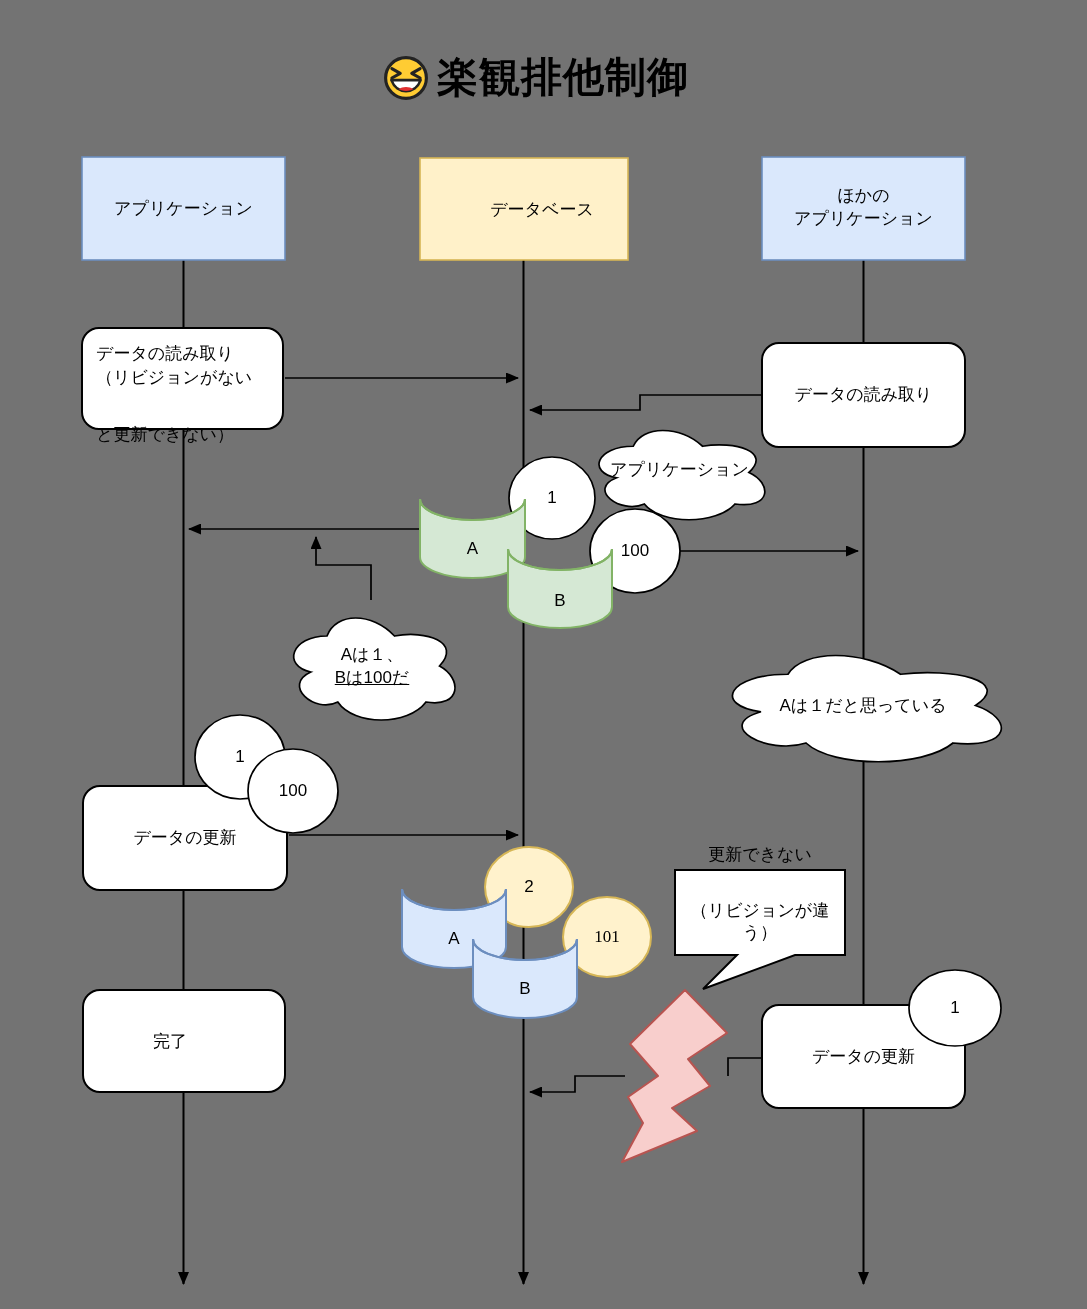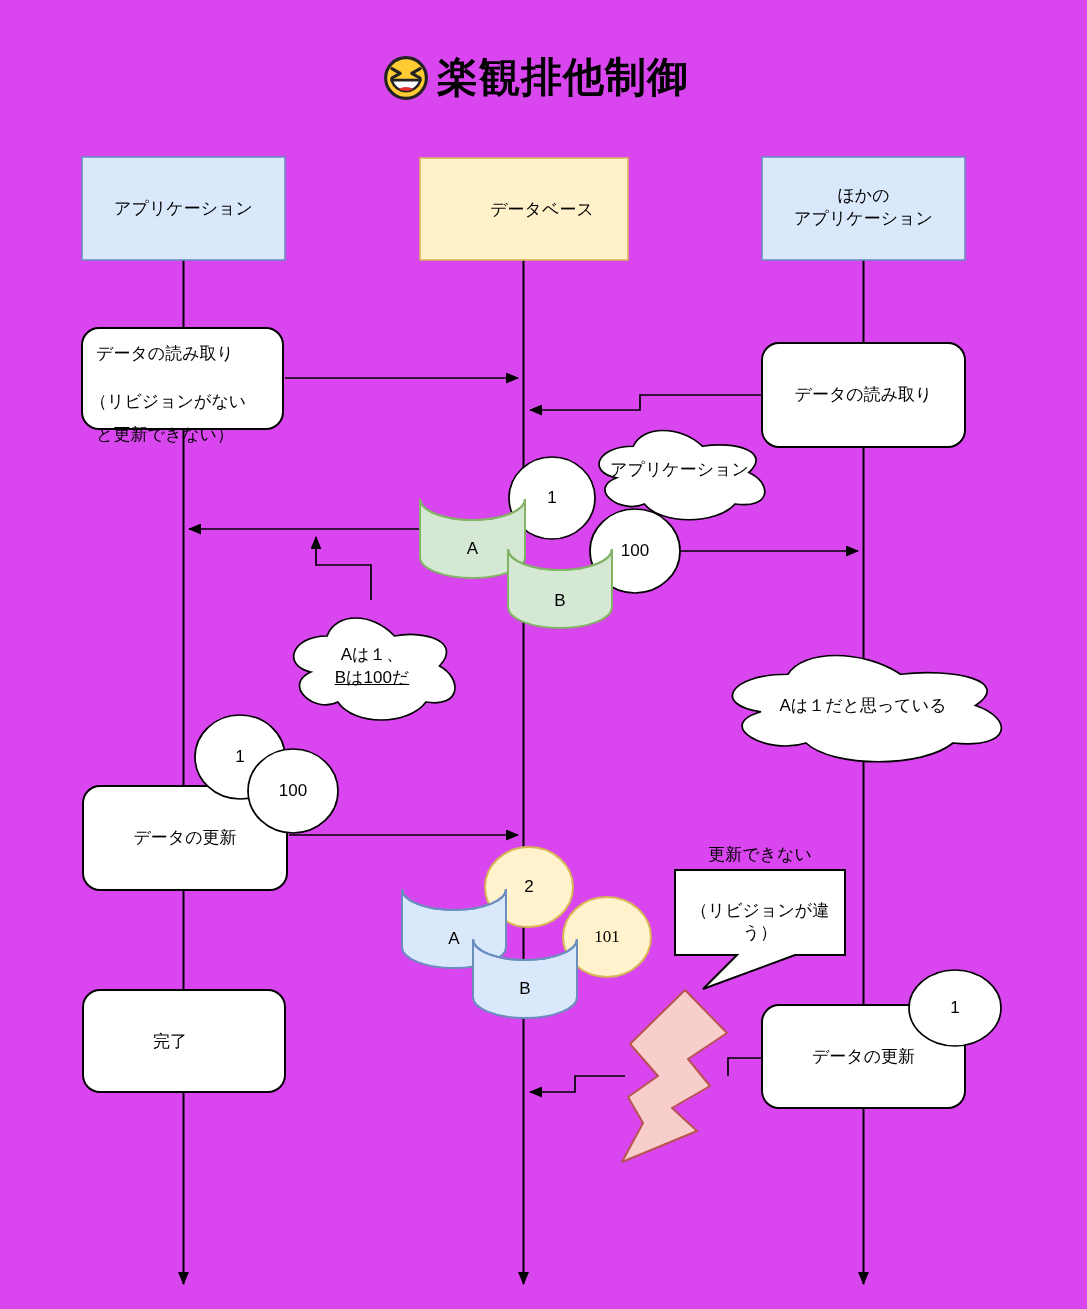--- a/index.html
+++ b/index.html
@@ -1,16 +1,16 @@
 <!DOCTYPE html>
 <html><head>
 <meta charset="utf-8">
 <style>
   html,body{margin:0;padding:0;background:#ffffff;}
-  .canvas{position:relative;width:1087px;height:1309px;background:#d946ef;overflow:hidden;}
+  .canvas{position:relative;width:1087px;height:1309px;background:#737373;overflow:hidden;}
   svg.layer{position:absolute;left:0;top:0;}
   .t{
     position:absolute;
     font-family:"Liberation Sans","DejaVu Sans",sans-serif;
     font-size:17px;color:#000;text-align:center;line-height:22px;white-space:nowrap;
   }
   .tl{text-align:left;}
   .title-row{
     position:absolute;top:50px;left:0;width:1072px;
     display:flex;justify-content:center;align-items:center;gap:8px;
@@ -105,21 +105,21 @@
     </svg>
     <span class="title-text">楽観排他制御</span>
   </div>
 
   <div class="t" style="left:82px;top:198px;width:203px;">アプリケーション</div>
   <div class="t" style="left:420px;top:199px;width:208px;padding-left:18px;">データベース</div>
   <div class="t" style="left:762px;top:185px;width:203px;text-align:center;">ほかの</div>
   <div class="t" style="left:762px;top:208px;width:203px;">アプリケーション</div>
 
   <div class="t tl" style="left:96px;top:343px;width:180px;">データの読み取り</div>
-  <div class="t tl" style="left:90px;top:367px;width:180px;margin-top:24px;">（リビジョンがない</div>
+  <div class="t tl" style="left:96px;top:367px;width:180px;">（リビジョンがない</div>
   <div class="t tl" style="left:96px;top:400px;width:180px;margin-top:24px;">と更新できない）</div>
 
   <div class="t" style="left:762px;top:384px;width:203px;">データの読み取り</div>
 
   <div class="t" style="left:587px;top:459px;width:185px;">アプリケーション</div>
 
   <div class="t" style="left:509px;top:487px;width:86px;">1</div>
   <div class="t" style="left:590px;top:540px;width:90px;">100</div>
 
   <div class="t" style="left:420px;top:538px;width:105px;">A</div>

